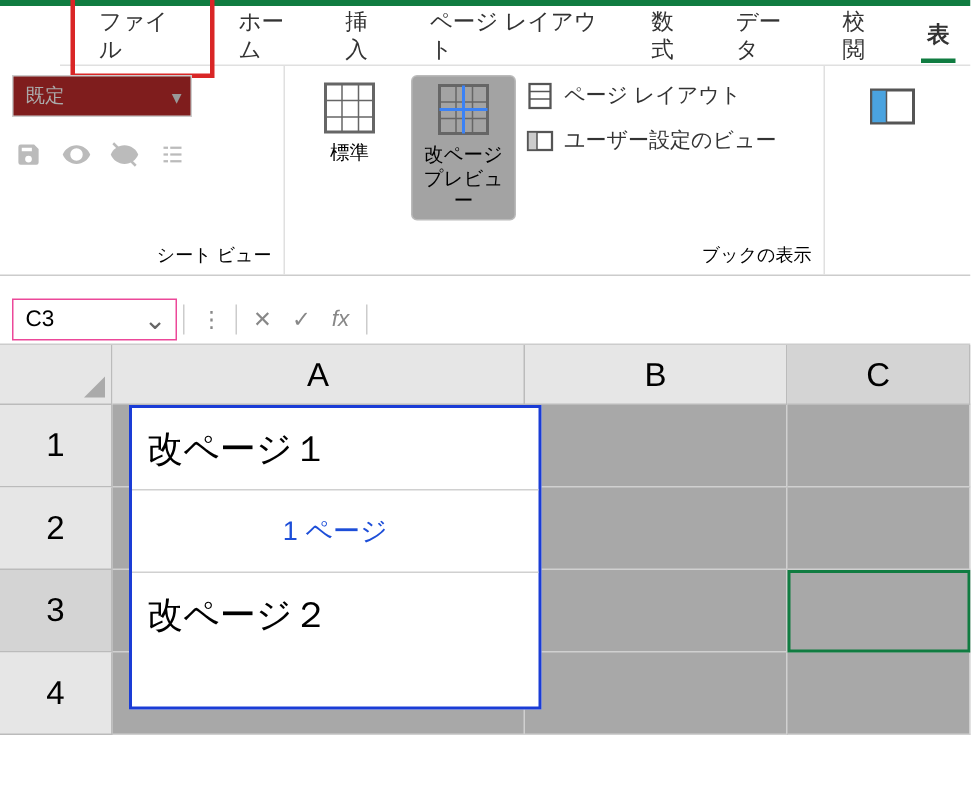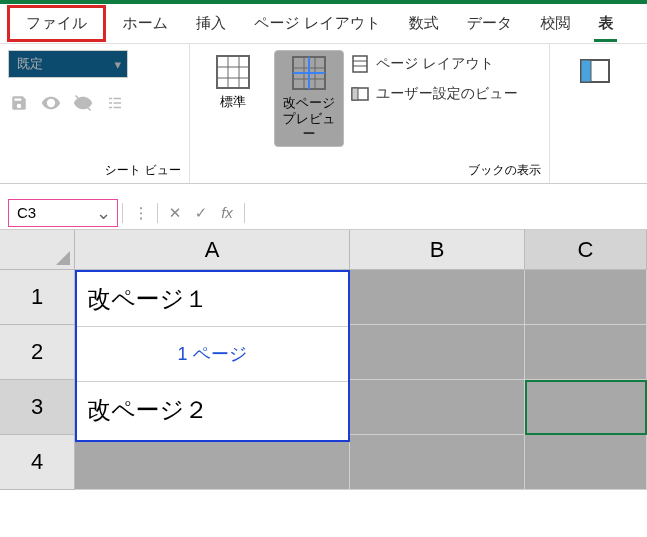--- a/index.html
+++ b/index.html
@@ -1,32 +1,32 @@
 <!DOCTYPE html>
 <html><head>
 <meta charset="utf-8">
 <style>
 * { box-sizing: border-box; margin: 0; padding: 0; }
 body { font-family: "Meiryo", "Yu Gothic", sans-serif; background: #fff; width: 647px; height: 537px; overflow: hidden; }
 
 .topbar { height: 4px; background: #107c41; }
 
-.tabs { display: flex; align-items: center; height: 40px; border-bottom: 1px solid #e0e0e0; padding-left: 5px; }
+.tabs { display: flex; align-items: center; height: 40px; border-bottom: 1px solid #e0e0e0; padding-left: 5px; margin-left: 40px; }
 .tab { padding: 8px 14px; font-size: 15px; color: #333; cursor: pointer; position: relative; }
 .tab.file { border: 3px solid #d92626; padding: 6px 16px; margin: 2px; }
 .tab.active { font-weight: bold; }
 .tab.active::after { content: ''; position: absolute; left: 10px; right: 10px; bottom: -1px; height: 3px; background: #107c41; }
 
 .ribbon { display: flex; height: 140px; border-bottom: 1px solid #ccc; background: #fff; }
 .group { display: flex; flex-direction: column; border-right: 1px solid #e0e0e0; padding: 6px 8px 2px; }
 .group-body { flex: 1; display: flex; align-items: flex-start; gap: 6px; }
 .group-label { text-align: right; font-size: 12px; color: #000000; padding: 4px 0 2px; }
 
 .sheetview-top { display: flex; align-items: center; gap: 4px; margin-bottom: 8px; }
-.combo { width: 120px; height: 28px; border: 1px solid #ccc; background: #0c4a6e; color: #aaa; display: flex; align-items: center; padding: 0 8px; font-size: 13px; position: relative; }
+.combo { width: 120px; height: 28px; border: 1px solid #ccc; background: #7f1d1d; color: #aaa; display: flex; align-items: center; padding: 0 8px; font-size: 13px; position: relative; }
 .combo::after { content: '▾'; position: absolute; right: 6px; color: #999; }
 .smallbtns { display: flex; gap: 10px; }
 .smallbtn { width: 22px; height: 22px; display: flex; align-items: center; justify-content: center; color: #bbb; }
 
 .bigbtn { display: flex; flex-direction: column; align-items: center; width: 70px; padding: 4px; cursor: pointer; border-radius: 4px; }
 .bigbtn.selected { background: #a3a3a3; border: 1px solid #bbb; }
 .bigbtn .ico { width: 36px; height: 36px; margin-bottom: 4px; }
 .bigbtn .lbl { font-size: 13px; text-align: center; line-height: 1.2; }
 
 .listbtns { display: flex; flex-direction: column; gap: 10px; padding-top: 4px; }
@@ -52,21 +52,21 @@
 .rowheads { position: absolute; left: 0; top: 40px; width: 75px; }
 .rowhead { height: 55px; background: #e6e6e6; border-right: 1px solid #bbb; border-bottom: 1px solid #bbb; display: flex; align-items: center; justify-content: center; font-size: 22px; }
 .rowhead.active { background: #d4d4d4; }
 .cells { position: absolute; left: 75px; top: 40px; right: 0; }
 .row { display: flex; height: 55px; }
 .cell { border-right: 1px solid #d0d0d0; border-bottom: 1px solid #d0d0d0; background: #a8a8a8; }
 .cell.c-a { width: 275px; }
 .cell.c-b { width: 175px; }
 .cell.c-c { width: 122px; }
 
-.printarea { position: absolute; left: 75px; top: 40px; width: 275px; height: 172px; background: #fff; border: 2px solid #1a3cd6; }
+.printarea { position: absolute; left: 86px; top: 40px; width: 275px; height: 203px; background: #fff; border: 2px solid #1a3cd6; }
 .pa-cell { height: 55px; border-bottom: 1px solid #d0d0d0; display: flex; align-items: center; padding: 0 10px; font-size: 24px; }
 .pa-cell.watermark { color: #1d4ed8; justify-content: center; font-size: 18px; }
 
 .selcell { position: absolute; border: 2px solid #107c41; background: transparent; }
 </style>
 </head>
 <body>
 
 <div class="topbar"></div>
 

